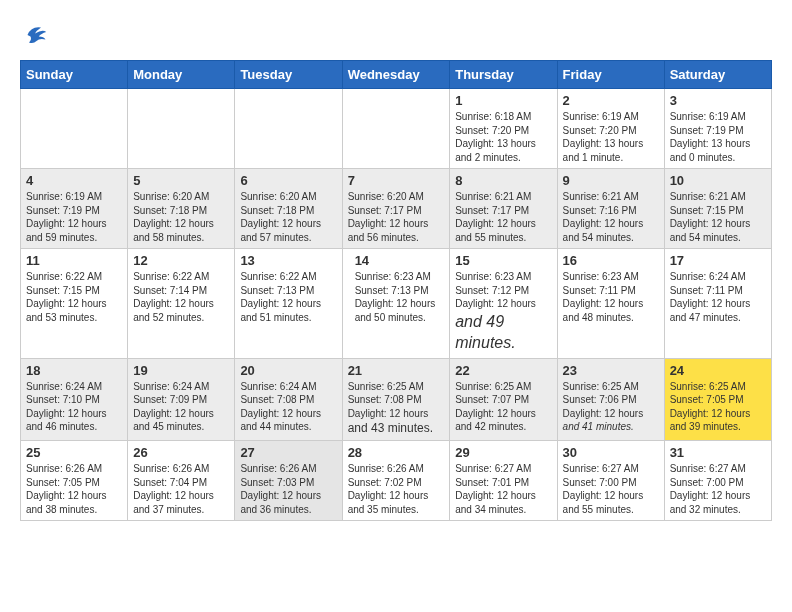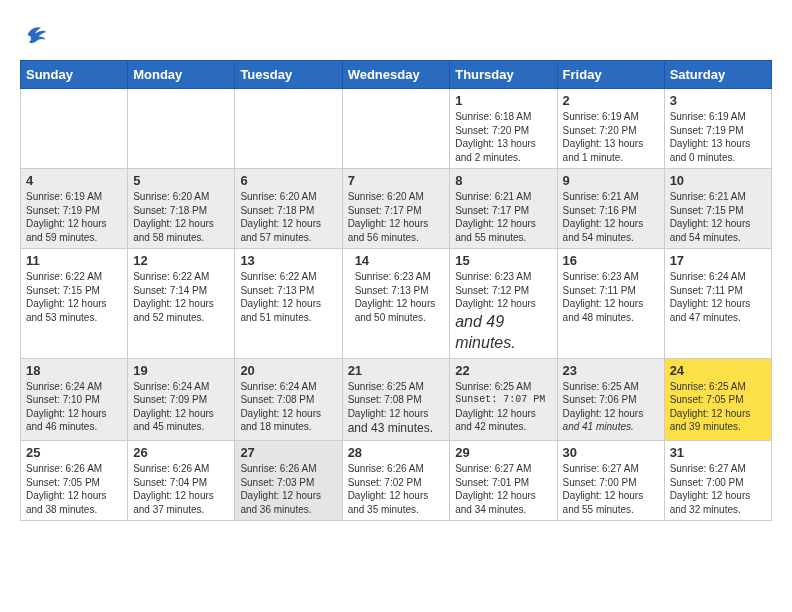--- a/index.html
+++ b/index.html
@@ -255,33 +255,33 @@
           <div style="font-size: 10px; line-height: 1.35;">Sunrise: 6:24 AM</div>
           <div style="font-size: 10px; line-height: 1.35;">Sunset: 7:09 PM</div>
           <div style="font-size: 10px; line-height: 1.35;">Daylight: 12 hours</div>
           <div style="font-size: 10px; line-height: 1.35;">and 45 minutes.</div>
         </td>
         <td style="background: rgb(236, 236, 236);">
           <span class="day-num">20</span>
           <div style="font-size: 10px; line-height: 1.35;">Sunrise: 6:24 AM</div>
           <div style="font-size: 10px; line-height: 1.35;">Sunset: 7:08 PM</div>
           <div style="font-size: 10px; line-height: 1.35;">Daylight: 12 hours</div>
-          <div style="font-size: 10px; line-height: 1.35;">and 18 minutes.</div>
+          <div style="font-size: 10px; line-height: 1.35;">and 44 minutes.</div>
         </td>
         <td style="background: rgb(236, 236, 236);">
           <span class="day-num">21</span>
           <div style="font-size: 10px; line-height: 1.35;">Sunrise: 6:25 AM</div>
           <div style="font-size: 10px; line-height: 1.35;">Sunset: 7:08 PM</div>
           <div style="font-size: 10px; line-height: 1.35;">Daylight: 12 hours</div>
           <div style="font-size: 12px; line-height: 1.35;">and 43 minutes.</div>
         </td>
         <td style="background: rgb(236, 236, 236);">
           <span class="day-num">22</span>
           <div style="font-size: 10px; line-height: 1.35;">Sunrise: 6:25 AM</div>
-          <div style="font-size: 10px; line-height: 1.35; font-family: Liberation Mono, monospace;">Sunset: 7:07 PM</div>
+          <div style="font-size: 10px; line-height: 1.35;">Sunset: 7:07 PM</div>
           <div style="font-size: 10px; line-height: 1.35;">Daylight: 12 hours</div>
           <div style="font-size: 10px; line-height: 1.35;">and 42 minutes.</div>
         </td>
         <td style="background: rgb(236, 236, 236);">
           <span class="day-num">23</span>
           <div style="font-size: 10px; line-height: 1.35;">Sunrise: 6:25 AM</div>
           <div style="font-size: 10px; line-height: 1.35;">Sunset: 7:06 PM</div>
           <div style="font-size: 10px; line-height: 1.35;">Daylight: 12 hours</div>
           <div style="font-size: 10px; line-height: 1.35; font-style: italic;">and 41 minutes.</div>
         </td>

